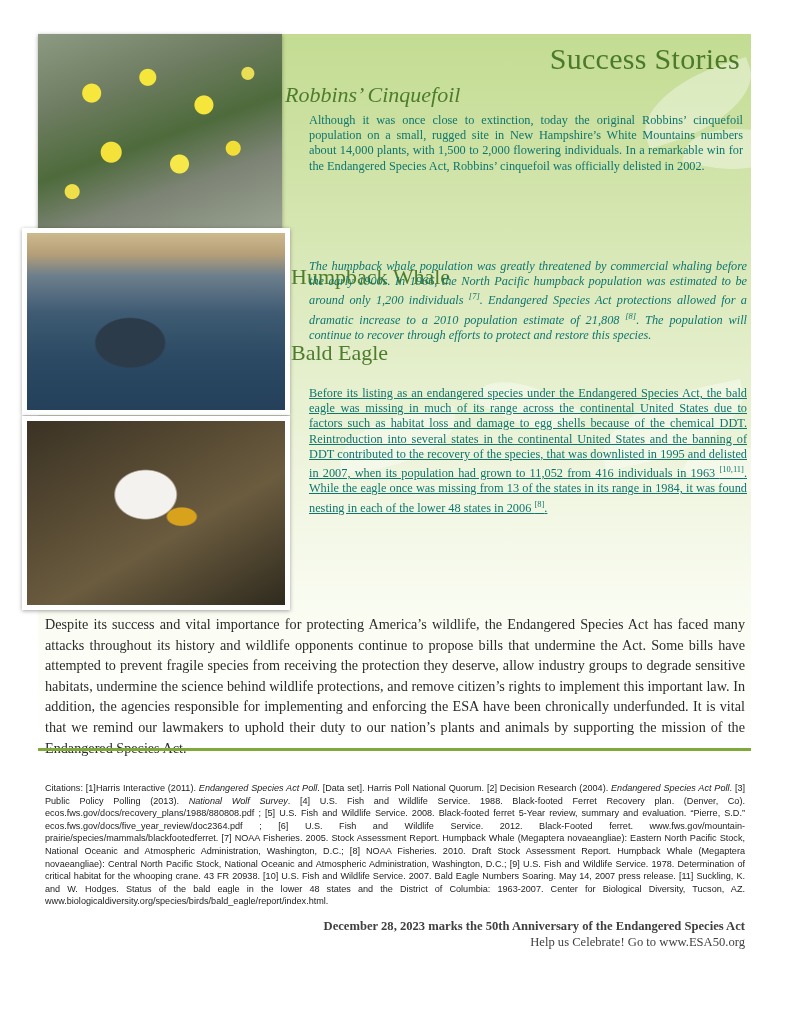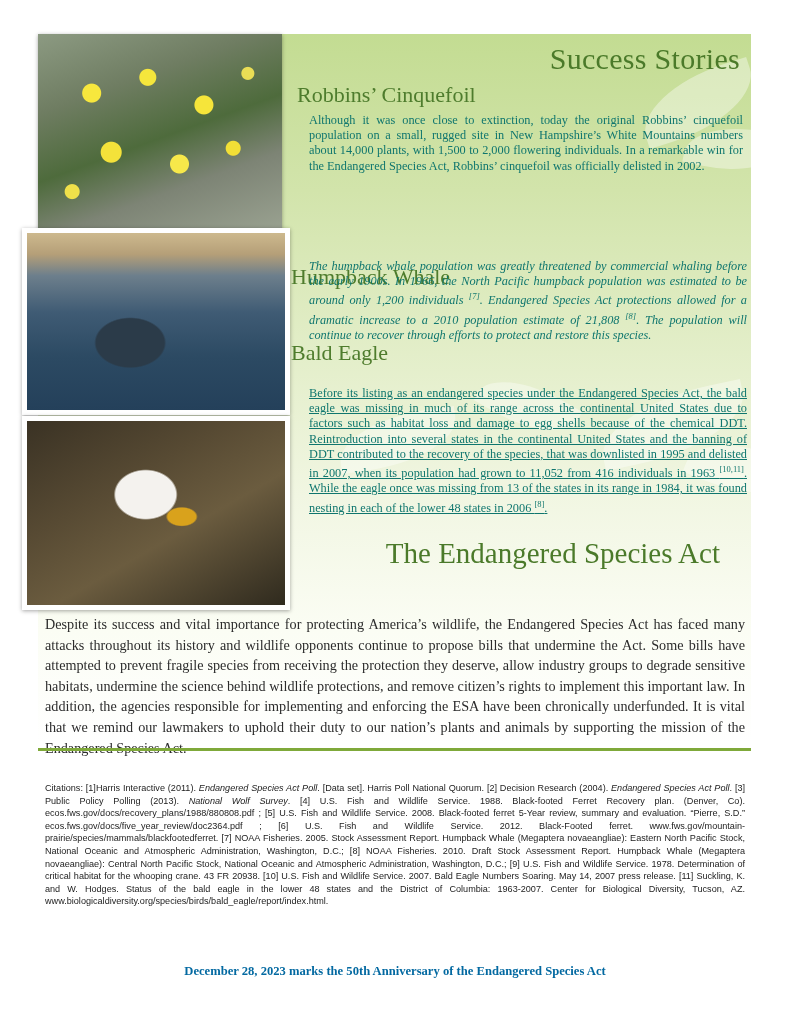--- a/index.html
+++ b/index.html
@@ -102,21 +102,21 @@
     color: #4b7a2a;
     font-family: "Liberation Serif", serif;
     letter-spacing: 0.3px;
   }
   .species-heading {
     position: absolute;
     font-size: 22px;
     color: #4e7c2d;
     font-family: "Liberation Serif", serif;
   }
-  .h-robbins { left: 297px; top: 82px; }
+  .h-robbins { left: 285px; top: 82px; font-style: italic; }
   .h-whale   { left: 291px; top: 228px; margin-top: 36px; }
   .h-eagle   { left: 291px; top: 340px; }
 
   .species-body {
     position: absolute;
     font-size: 12.3px;
     line-height: 15.2px;
     color: #0f766e;
     font-family: "Liberation Serif", serif;
     text-align: justify;
@@ -158,24 +158,23 @@
     color: #1c1c1c;
     font-family: "Liberation Sans", sans-serif;
     text-align: justify;
   }
   .citations i { font-style: italic; }
 
   
   .footer {
     position: absolute;
     left: 45px; top: 918px; width: 700px;
-    text-align: center;
-    color: #0369a1;
-    font-family: "Liberation Serif", serif;
-    margin-top: 45px;
+    text-align: right;
+    color: #404040;
+    font-family: "Liberation Serif", serif;
   }
   .footer .line1 { font-size: 12.6px; font-weight: bold; line-height: 16px; }
   .footer .line2 { font-size: 12.6px; line-height: 16px; }
 </style>
 </head>
 <body>
 
 <div class="page">
 
   <div class="green-band">
@@ -196,26 +195,26 @@
   <div class="species-heading h-robbins">Robbins’ Cinquefoil</div>
   <div class="species-body b-robbins">Although it was once close to extinction, today the original Robbins’ cinquefoil population on a small, rugged site in New Hampshire’s White Mountains numbers about 14,000 plants, with 1,500 to 2,000 flowering individuals. In a remarkable win for the Endangered Species Act, Robbins’ cinquefoil was officially delisted in 2002.</div>
 
   <div class="species-heading h-whale">Humpback Whale</div>
   <div class="species-body b-whale"><span>The humpback whale population was greatly threatened by commercial whaling before the early 1900s. In 1966, the North Pacific humpback population was estimated to be around only 1,200 individuals </span><span class="sup">[7]</span><span>. Endangered Species Act protections allowed for a dramatic increase to a 2010 population estimate of 21,808 </span><span class="sup">[8]</span><span>. The population will continue to recover through efforts to protect and restore this species.</span></div>
 
   <div class="species-heading h-eagle">Bald Eagle</div>
   <div class="species-body b-eagle"><span>Before its listing as an endangered species under the Endangered Species Act, the bald eagle was missing in much of its range across the continental United States due to factors such as habitat loss and damage to egg shells because of the chemical DDT. Reintroduction into several states in the continental United States and the banning of DDT contributed to the recovery of the species, that was downlisted in 1995 and delisted in 2007, when its population had grown to 11,052 from 416 individuals in 1963 </span><span class="sup">[10,11]</span><span>. While the eagle once was missing from 13 of the states in its range in 1984, it was found nesting in each of the lower 48 states in 2006 </span><span class="sup">[8]</span><span>.</span></div>
 
   <div class="act-title">
-    <div>The Endangered Species Act</div>
   </div>
 
   <div class="main-para">Despite its success and vital importance for protecting America’s wildlife, the Endangered Species Act has faced many attacks throughout its history and wildlife opponents continue to propose bills that undermine the Act. Some bills have attempted to prevent fragile species from receiving the protection they deserve, allow industry groups to degrade sensitive habitats, undermine the science behind wildlife protections, and remove citizen’s rights to implement this important law. In addition, the agencies responsible for implementing and enforcing the ESA have been chronically underfunded. It is vital that we remind our lawmakers to uphold their duty to our nation’s plants and animals by supporting the mission of the Endangered Species Act.</div>
 
   <div class="bottom-rule"></div>
 
   <div class="citations"><span>Citations: </span><span>[1]Harris Interactive (2011). </span><i>Endangered Species Act Poll</i><span>. [Data set]. Harris Poll National Quorum. [2] Decision Research (2004). </span><i>Endangered Species Act Poll</i><span>. [3] Public Policy Polling (2013). </span><i>National Wolf Survey</i><span>. [4] U.S. Fish and Wildlife Service. 1988. Black-footed Ferret Recovery plan. (Denver, Co). ecos.fws.gov/docs/recovery_plans/1988/880808.pdf ; [5] U.S. Fish and Wildlife Service. 2008. Black-footed ferret 5-Year review, summary and evaluation. “Pierre, S.D.” ecos.fws.gov/docs/five_year_review/doc2364.pdf ; [6] U.S. Fish and Wildlife Service. 2012. Black-Footed ferret. www.fws.gov/mountain-prairie/species/mammals/blackfootedferret. [7]  NOAA Fisheries. 2005. Stock Assessment Report. Humpback Whale (Megaptera novaeangliae): Eastern North Pacific Stock, National Oceanic and Atmospheric Administration, Washington, D.C.; [8] NOAA Fisheries. 2010. Draft Stock Assessment Report. Humpback Whale (Megaptera novaeangliae): Central North Pacific Stock, National Oceanic and Atmospheric Administration, Washington, D.C.; [9] U.S. Fish and Wildlife Service. 1978. Determination of critical habitat for the whooping crane. 43 FR 20938. [10] U.S. Fish and Wildlife Service. 2007. Bald Eagle Numbers Soaring. May 14, 2007 press release. [11]  Suckling, K. and W. Hodges. Status of the bald eagle in the lower 48 states and the District of Columbia: 1963-2007. Center for Biological Diversity, Tucson, AZ. www.biologicaldiversity.org/species/birds/bald_eagle/report/index.html.</span></div>
 
   <div class="footer">
     <div class="line1">December 28, 2023 marks the 50th Anniversary of the Endangered Species Act</div>
+    <div class="line2">Help us Celebrate! Go to www.ESA50.org</div>
   </div>
 
 </div>
 
 </body></html>

